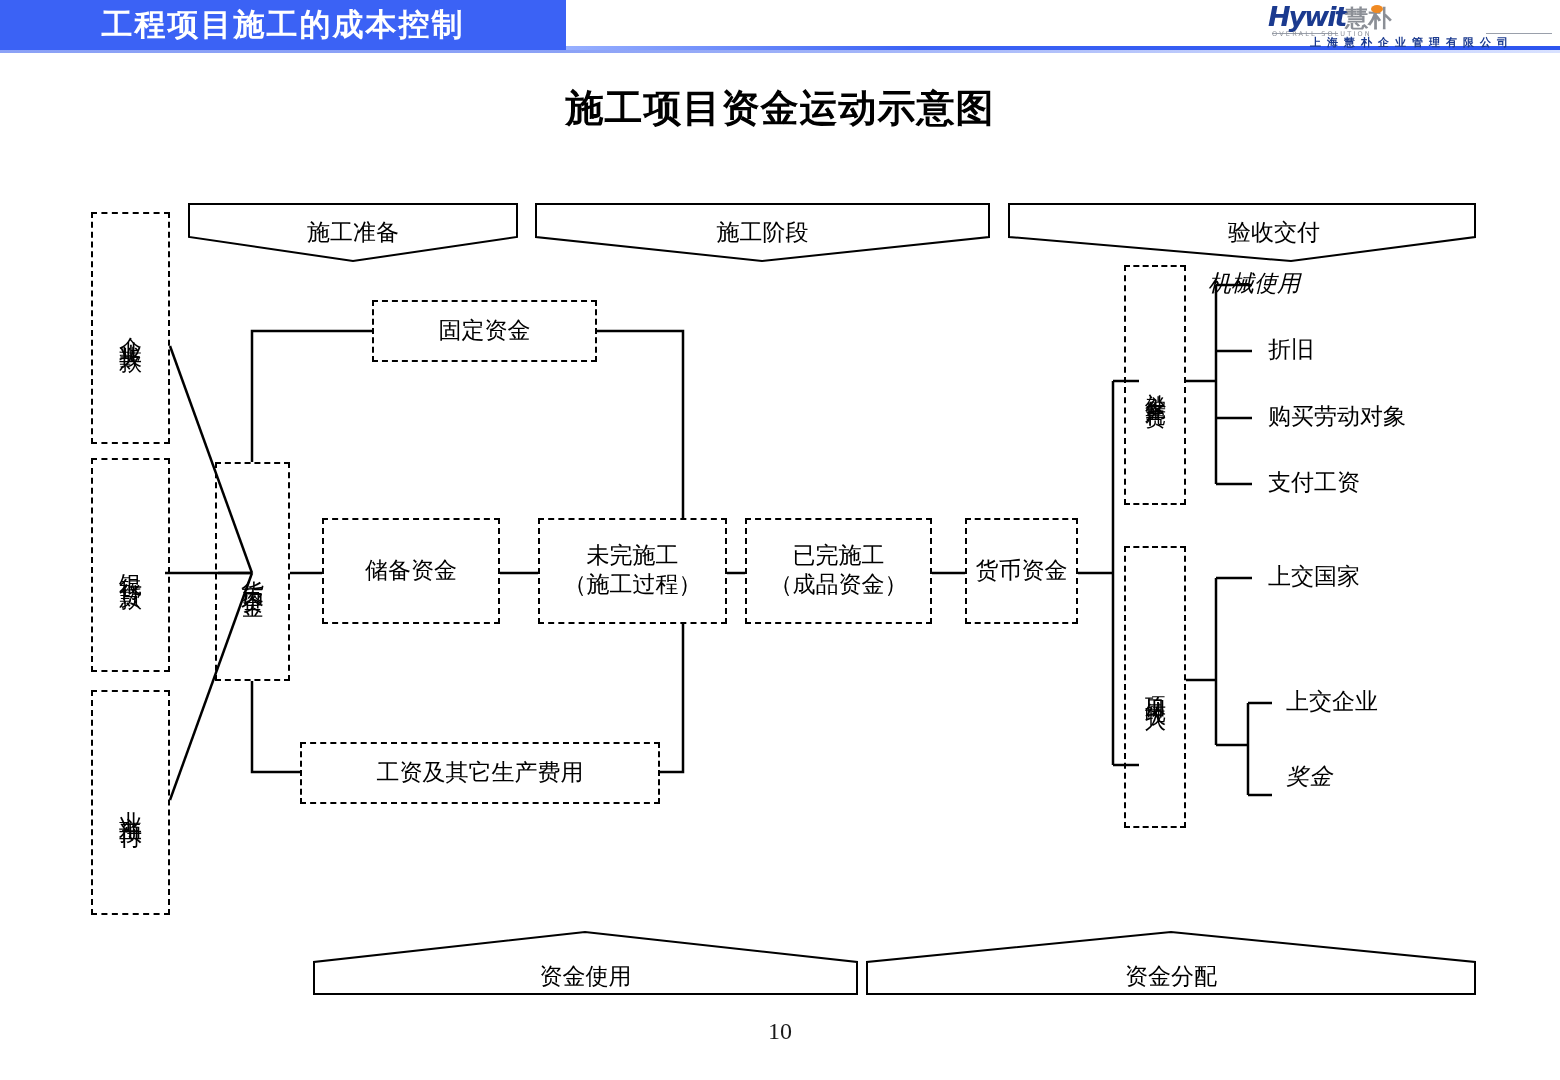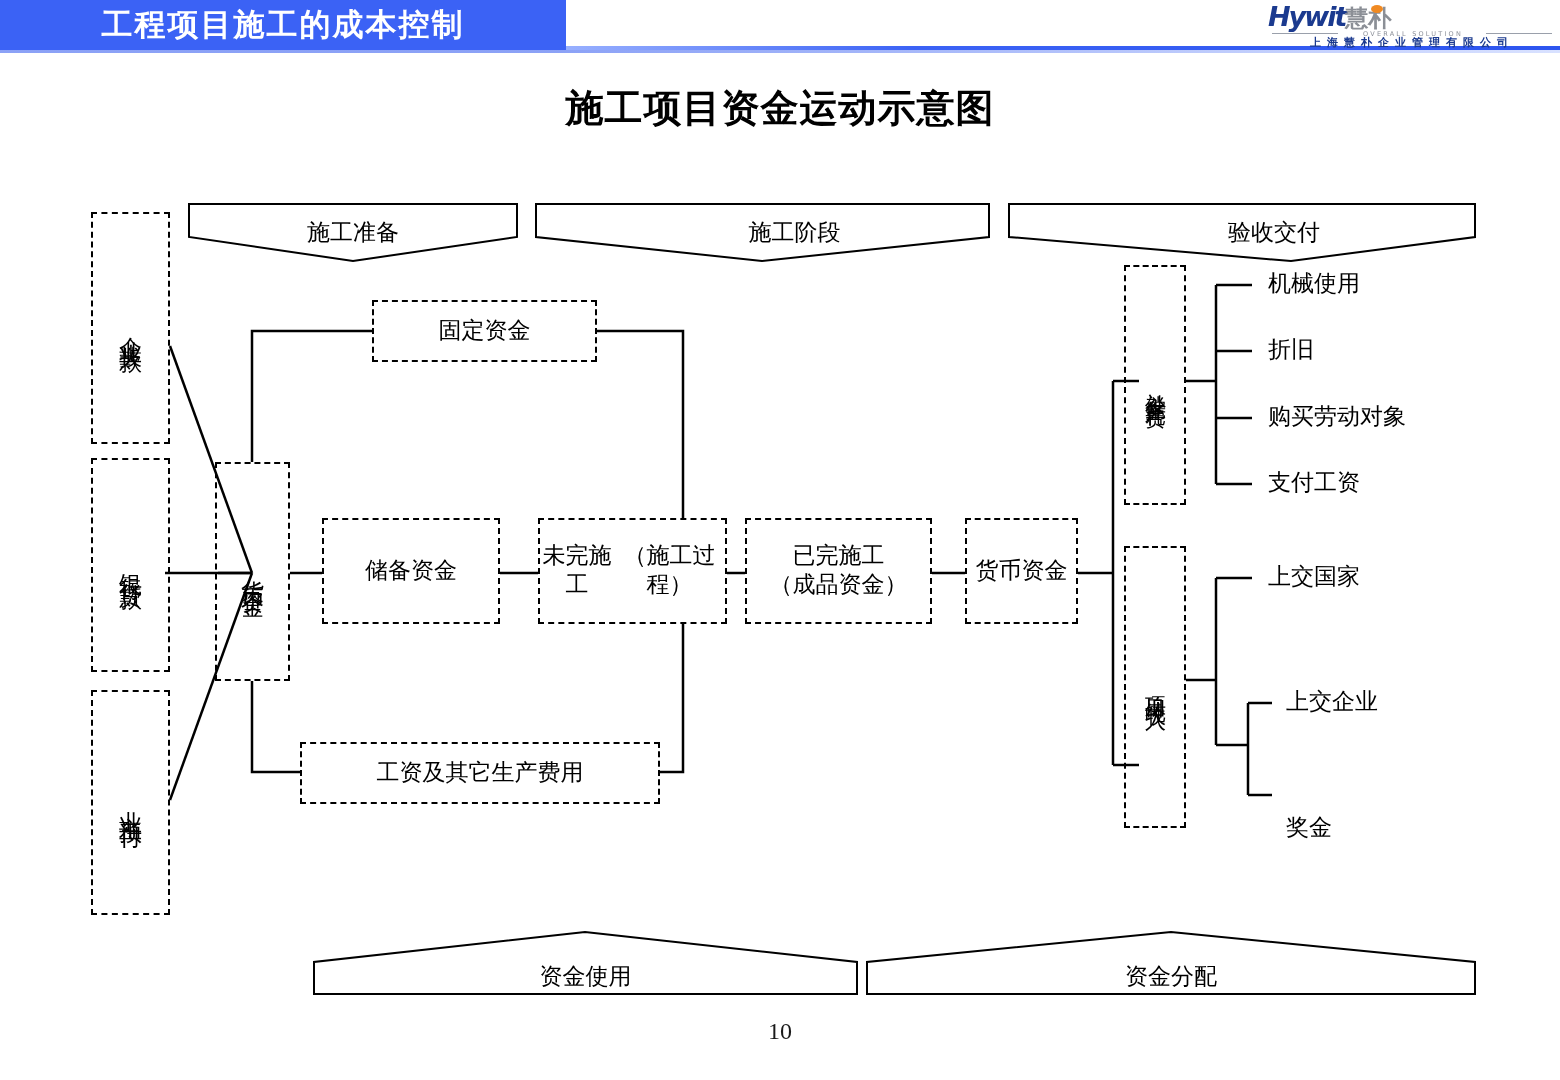--- a/index.html
+++ b/index.html
@@ -79,21 +79,20 @@
     background:#f08a22; border-radius:50%;
   }
   .logo-sub {
     position: absolute;
     left: 4px; top: 28px;
     width: 282px;
     font-family: "DejaVu Sans", sans-serif;
     font-size: 6.5px;
     color: #8c9099;
     letter-spacing: 2.2px;
-    text-align: center;
     white-space: nowrap;
   }
   .logo-cn {
     position: absolute;
     left: 0; top: 33px;
     width: 288px;
     font-family: "Liberation Sans", "DejaVu Sans", sans-serif;
     font-size: 11px;
     color: #1b3a8f;
     letter-spacing: 6px;
@@ -258,21 +257,21 @@
     <svg width="330" height="60" viewBox="0 0 330 60">
       <polygon points="1,1 329,1 329,34 165,58 1,34" fill="#fff" stroke="#000" stroke-width="2"></polygon>
     </svg>
     <div class="banner-label" style="top:14px;">施工准备</div>
   </div>
 
   <div class="banner" style="left:535px; top:203px; width:455px; height:60px;">
     <svg width="455" height="60" viewBox="0 0 455 60">
       <polygon points="1,1 454,1 454,34 227,58 1,34" fill="#fff" stroke="#000" stroke-width="2"></polygon>
     </svg>
-    <div class="banner-label" style="top:14px;padding-left:32px;">施工阶段</div>
+    <div class="banner-label" style="top:14px;">施工阶段</div>
   </div>
 
   <div class="banner" style="left:1008px; top:203px; width:468px; height:60px;">
     <svg width="468" height="60" viewBox="0 0 468 60">
       <polygon points="1,1 467,1 467,34 283,58 1,34" fill="#fff" stroke="#000" stroke-width="2"></polygon>
     </svg>
     <div class="banner-label" style="top:14px;padding-left:32px;">验收交付</div>
   </div>
 
   <div class="box" style="left:91px; top:212px; width:79px; height:232px;">
@@ -290,21 +289,21 @@
   </div>
 
   <div class="box" style="left:372px; top:300px; width:225px; height:62px;">
     <span class="htext">固定资金</span>
   </div>
 
   <div class="box" style="left:322px; top:518px; width:178px; height:106px;">
     <span class="htext">储备资金</span>
   </div>
 
-  <div class="box twoline" style="left:538px; top:518px; width:189px; height:106px; flex-direction:row;">
+  <div class="box twoline" style="left:538px; top:518px; width:189px; height:106px; flex-direction:column;">
     <span>未完施工</span>
     <span>（施工过程）</span>
   </div>
 
   <div class="box twoline" style="left:745px; top:518px; width:187px; height:106px; flex-direction:column;">
     <span>已完施工</span>
     <span>（成品资金）</span>
   </div>
 
   <div class="box" style="left:300px; top:742px; width:360px; height:62px;">
@@ -312,32 +311,32 @@
   </div>
 
   <div class="box twoline" style="left:965px; top:518px; width:113px; height:106px; flex-direction:column;">
     <span>货币资金</span>
   </div>
 
   <div class="box" style="left:1124px; top:265px; width:62px; height:240px;">
     <span class="vtext" style="font-size:21px; letter-spacing:3px;">补偿生产耗费</span>
   </div>
 
-  <div class="leaf" style="left:1268px; top:268px;">机械使用</div>
+  <div class="leaf" style="left:1208px; top:268px;font-style:italic;">机械使用</div>
   <div class="leaf" style="left:1268px; top:334px;">折旧</div>
   <div class="leaf" style="left:1268px; top:401px;">购买劳动对象</div>
   <div class="leaf" style="left:1268px; top:467px;">支付工资</div>
 
   <div class="box" style="left:1124px; top:546px; width:62px; height:282px;">
     <span class="vtext" style="font-size:21px; letter-spacing:3px;">项目纯收入</span>
   </div>
 
   <div class="leaf" style="left:1268px; top:561px;">上交国家</div>
   <div class="leaf" style="left:1286px; top:686px;">上交企业</div>
-  <div class="leaf" style="left:1286px; top:812px;">奖金</div>
+  <div class="leaf" style="left:1286px; top:761px;font-style:italic;">奖金</div>
 
 
   <div class="banner" style="left:313px; top:930px; width:545px; height:65px;">
     <svg width="545" height="65" viewBox="0 0 545 65">
       <polygon points="1,64 1,32 272,2 544,32 544,64" fill="#fff" stroke="#000" stroke-width="2"></polygon>
     </svg>
     <div class="banner-label" style="top:31px;">资金使用</div>
   </div>
 
   <div class="banner" style="left:866px; top:930px; width:610px; height:65px;">

